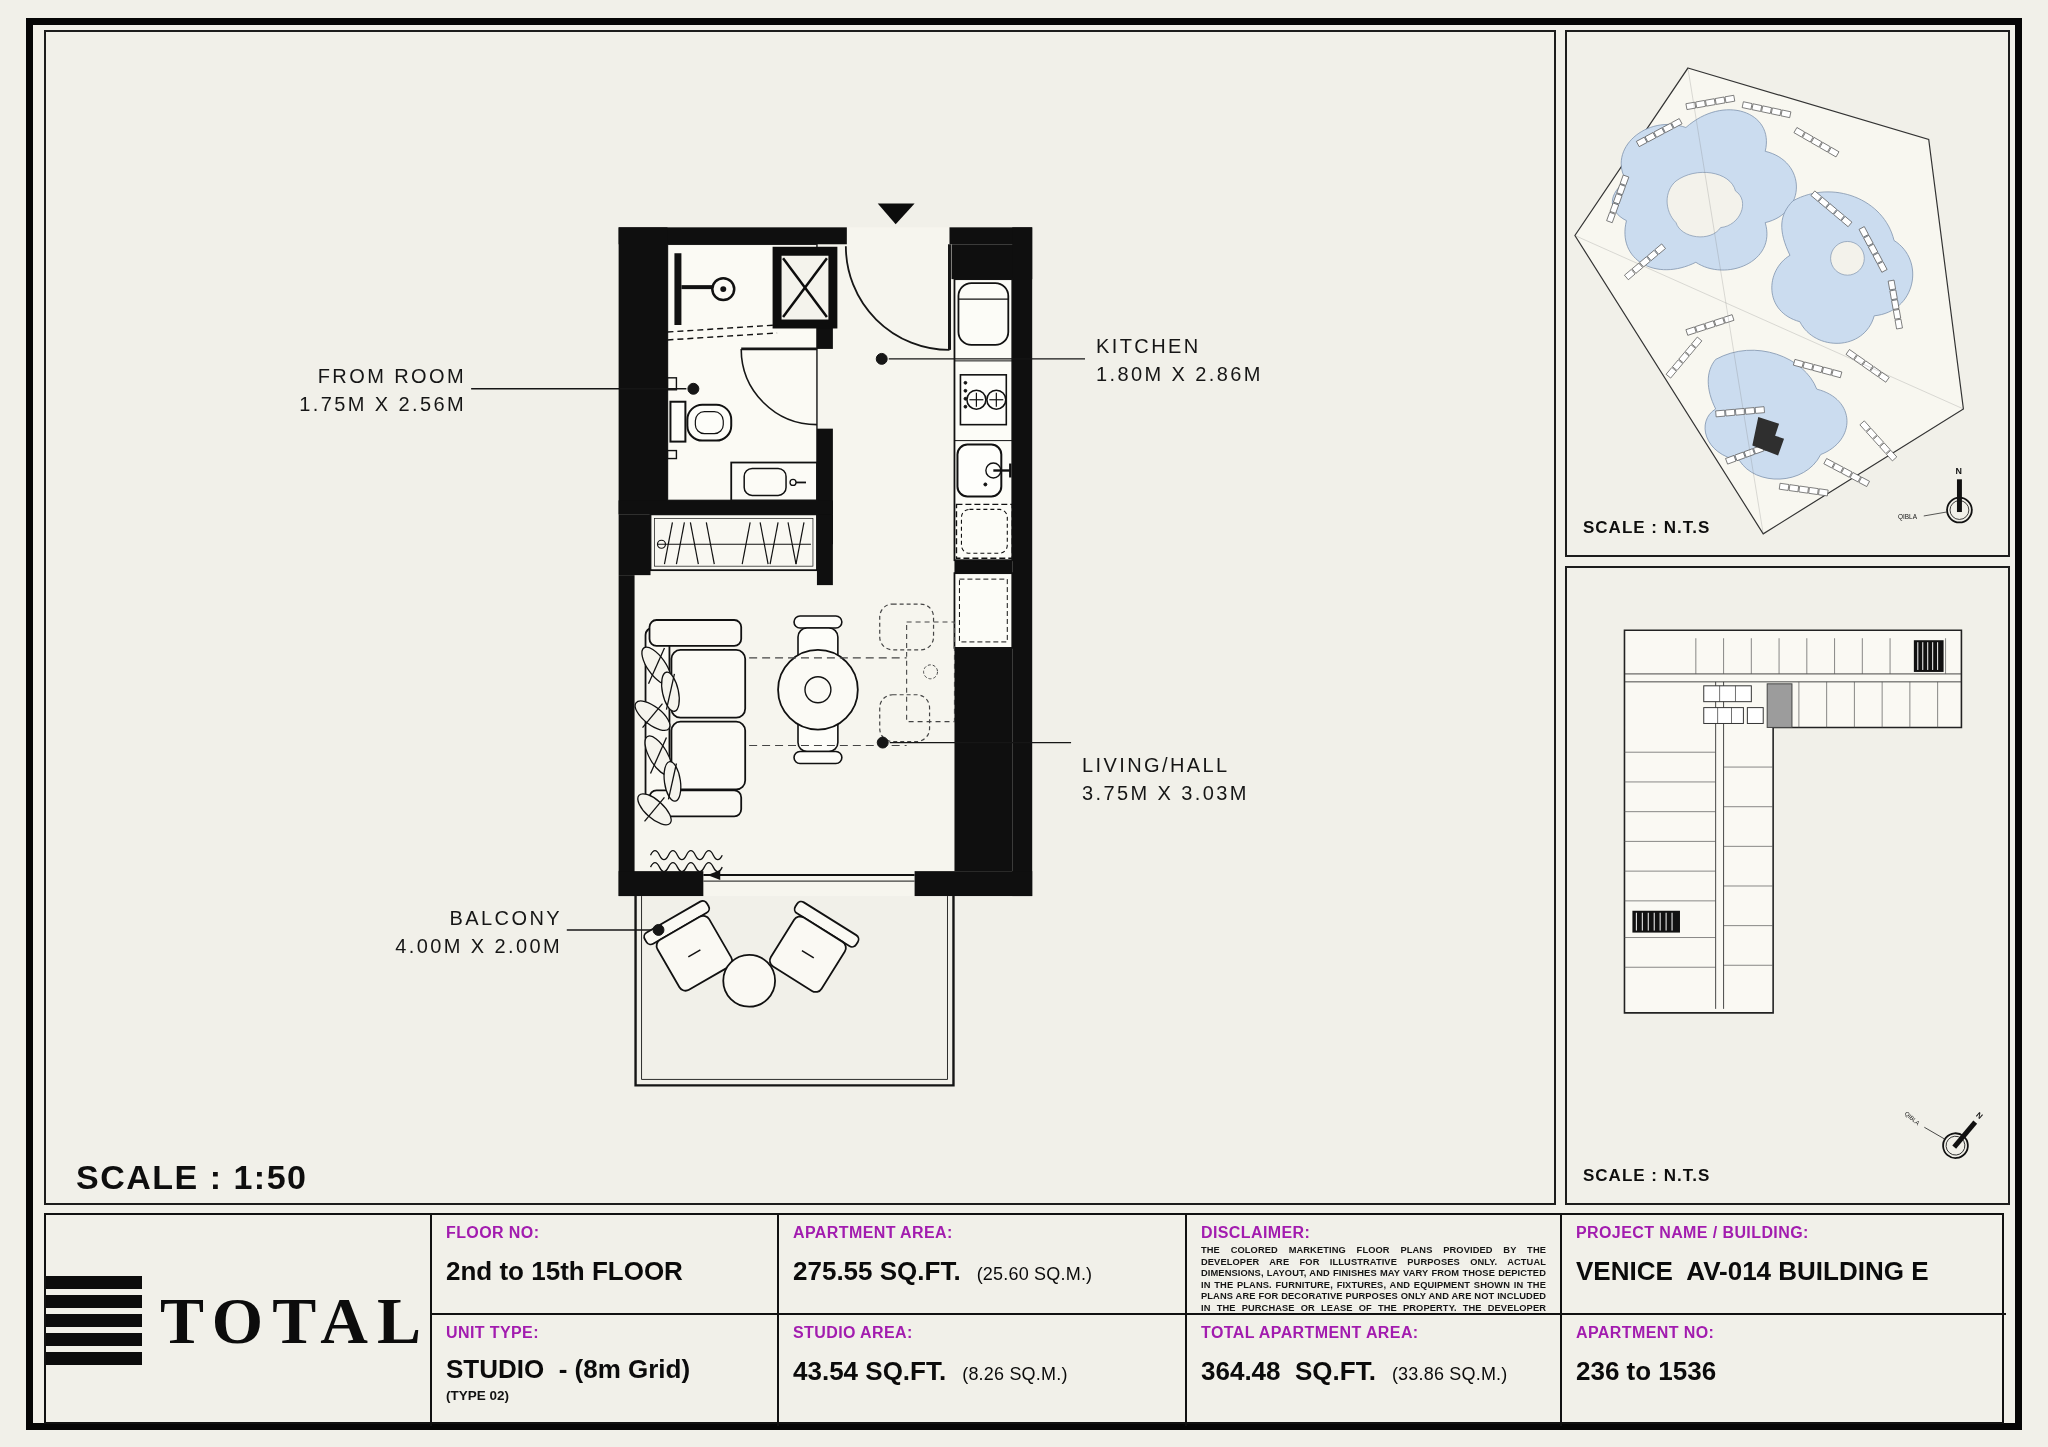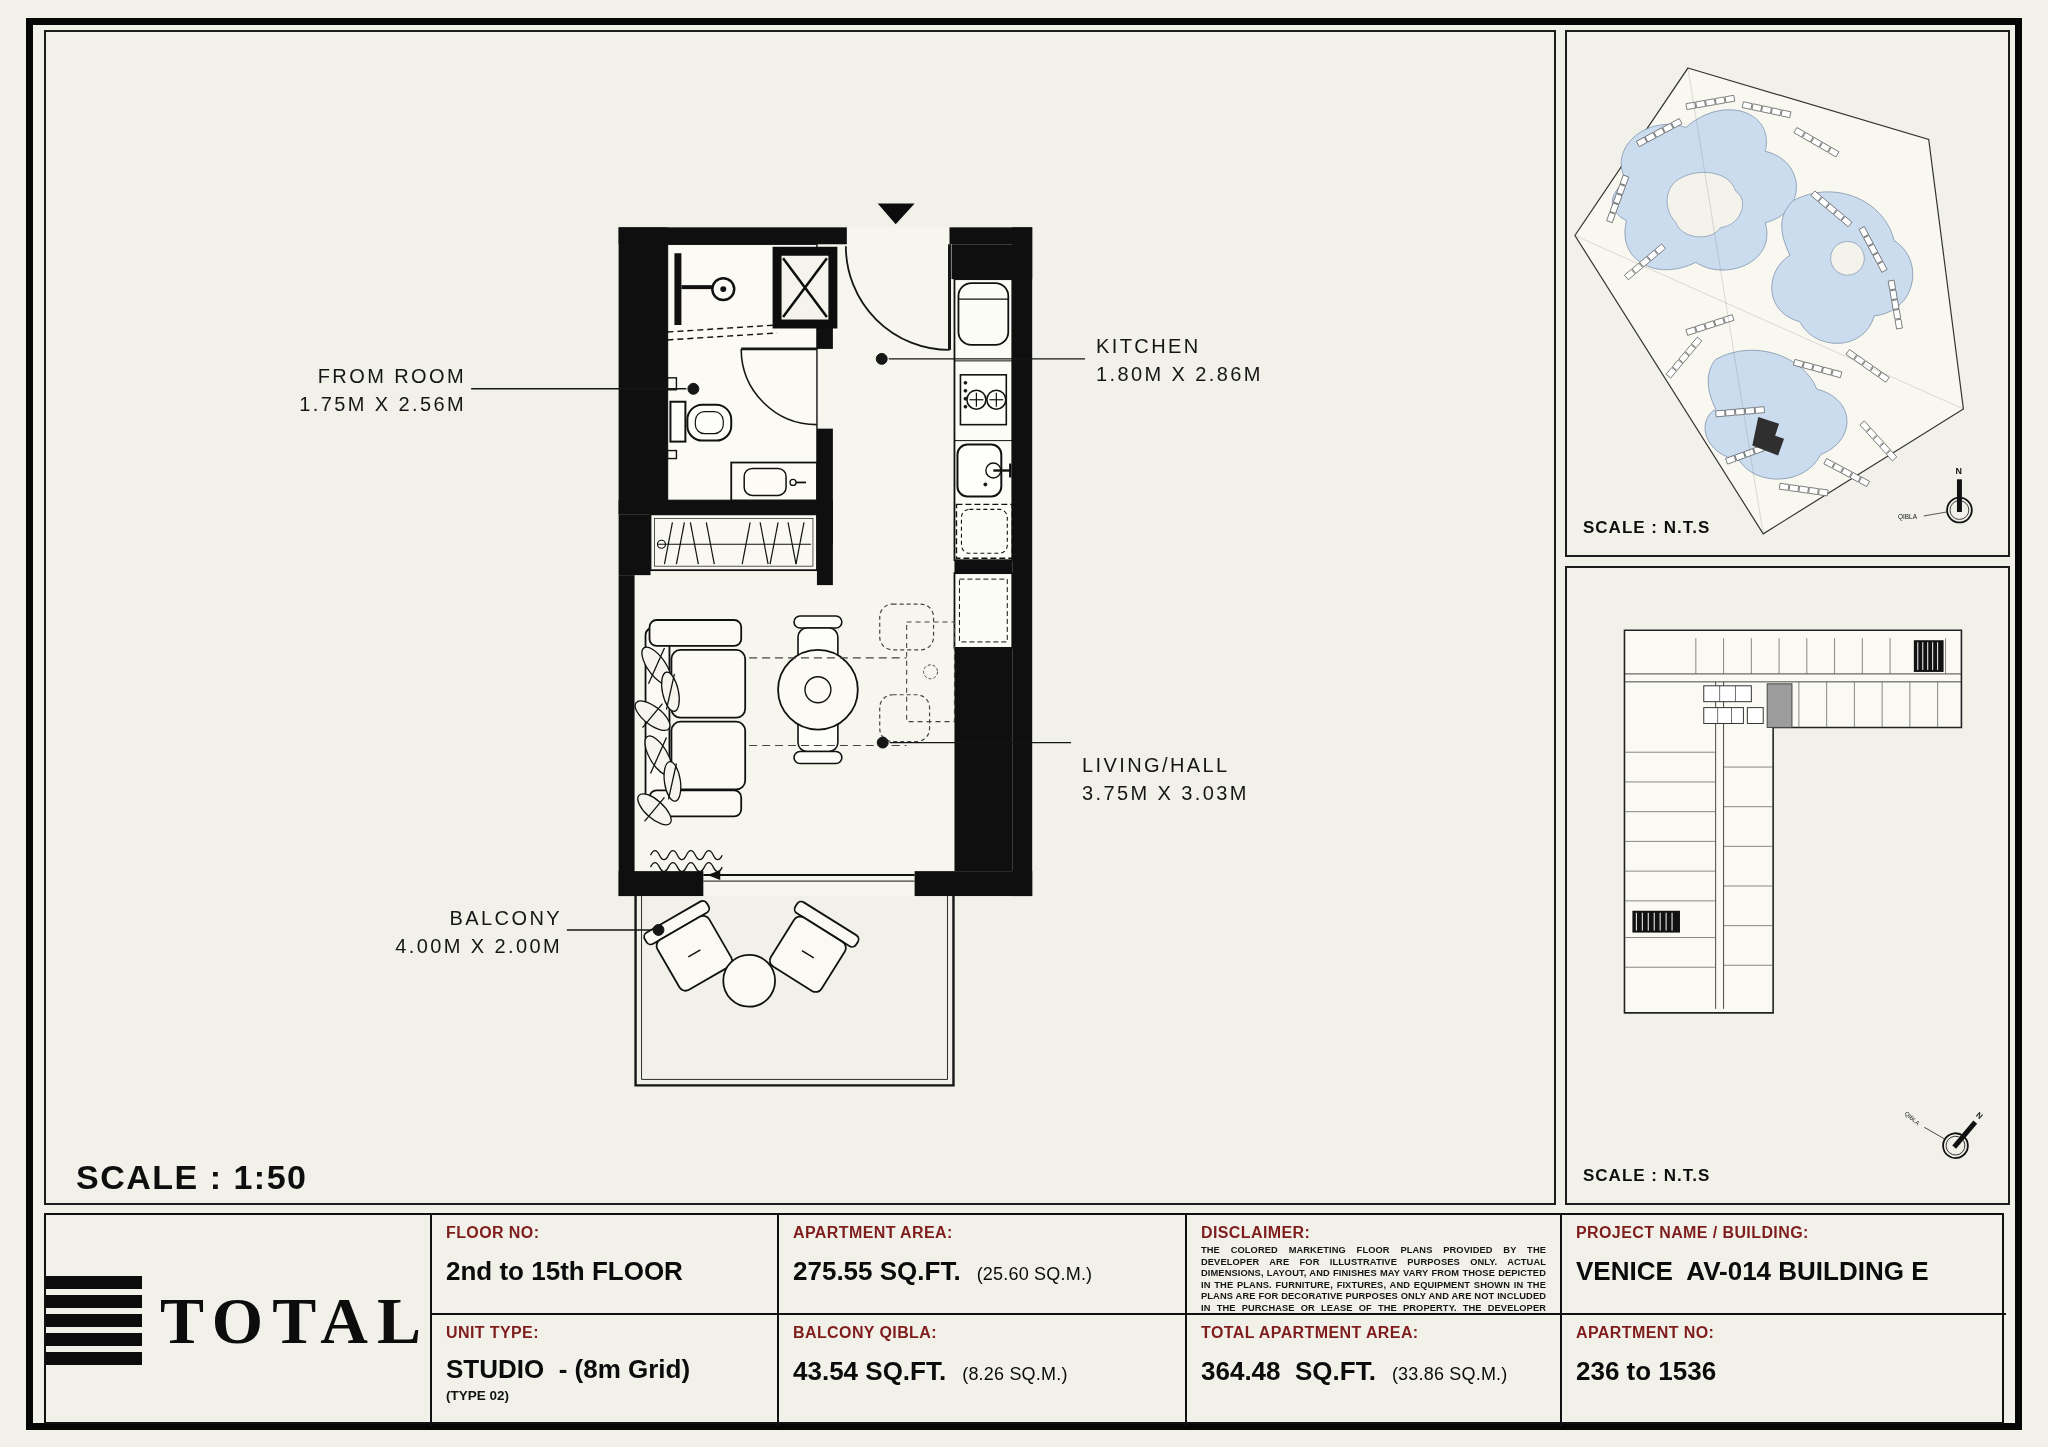--- a/index.html
+++ b/index.html
@@ -18,21 +18,21 @@
   .scaletxt.small{font-size:17px;letter-spacing:1px;}
   
   .tblock{position:absolute;left:44px;top:1213px;width:1960px;height:211px;
           display:grid;grid-template-columns:386px 347px 408px 375px 444px;
           grid-template-rows:100px 111px;border:2px solid #111;box-sizing:border-box;
           background:#f1f0e9;}
   .cell{border-right:2px solid #111;border-bottom:2px solid #111;box-sizing:border-box;
         padding:9px 14px;overflow:hidden;position:relative;}
   .cell.last{border-right:none;}
   .cell.bottom{border-bottom:none;}
-  .cap{font-size:16px;font-weight:600;letter-spacing:.4px;color:#7f1d1d;}
+  .cap{font-size:16px;font-weight:600;letter-spacing:.4px;color:#a21caf;}
   .val{font-size:26px;font-weight:700;color:#0b0b0b;margin-top:14px;white-space:pre-wrap;}
   .val .metric{font-size:18px;font-weight:500;margin-left:16px;letter-spacing:.2px;margin-top:47px;}
   .sub{font-size:13.5px;font-weight:600;margin-top:3px;}
   .disc-text{font-size:9.3px;font-weight:600;line-height:1.24;text-align:justify;
              margin-top:3px;color:#151515;letter-spacing:.1px;}
   .logocell{grid-row:1 / span 2;border-right:2px solid #111;display:flex;
             align-items:center;justify-content:center;gap:18px;}
   .logobars{display:flex;flex-direction:column;gap:6px;}
   .logobars span{display:block;width:96px;height:13px;background:#0c0c0c;}
   .logotext{font-family:"Liberation Serif",serif;font-weight:700;font-size:66px;
@@ -430,21 +430,21 @@
       <div class="val">VENICE  AV-014 BUILDING E</div>
     </div>
 
     <div class="cell bottom">
       <div class="cap">UNIT TYPE:</div>
       <div class="val" style="margin-top:12px;">STUDIO  - (8m Grid)</div>
       <div class="sub">(TYPE 02)</div>
     </div>
 
     <div class="cell bottom">
-      <div class="cap">BALCONY QIBLA:</div>
+      <div class="cap">STUDIO AREA:</div>
       <div class="val"><span>43.54 SQ.FT.</span><span class="metric">(8.26 SQ.M.)</span></div>
     </div>
 
     <div class="cell bottom">
       <div class="cap">TOTAL APARTMENT AREA:</div>
       <div class="val"><span>364.48  SQ.FT.</span><span class="metric">(33.86 SQ.M.)</span></div>
     </div>
 
     <div class="cell last bottom">
       <div class="cap">APARTMENT NO:</div>

